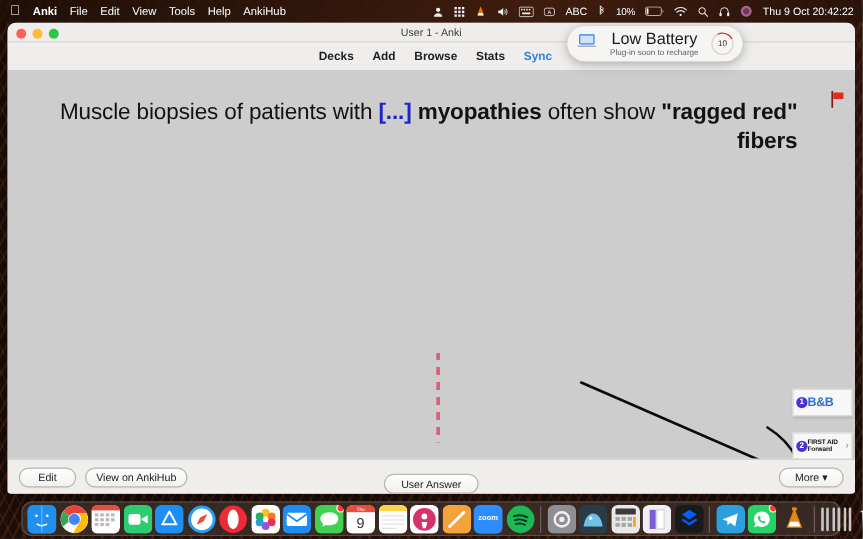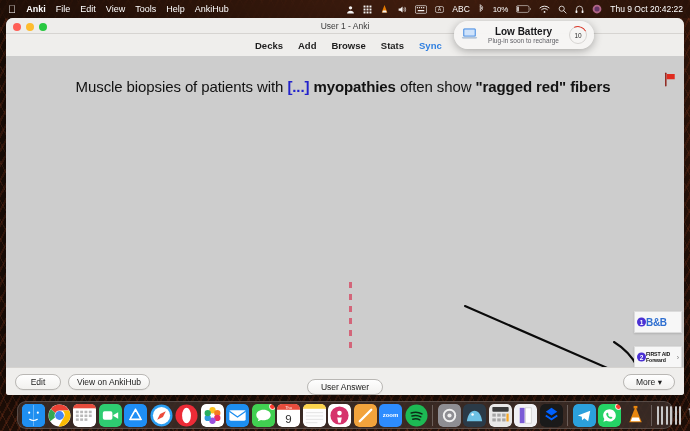--- a/index.html
+++ b/index.html
@@ -69,22 +69,22 @@
   }
   #anki-tabs .tab { cursor:pointer; }
   #anki-tabs .tab.sync { color:#2f7fe0; }
 
   
   #card-area {
     position:absolute; top:38px; left:0; right:0; bottom:28px;
     background:#cdcdcd; overflow:hidden;
   }
   #card-text {
-    position:absolute; top:22px; left:0; right:4px; text-align:center;
-    font-size:15px; color:#121212; letter-spacing:-.1px;
+    position:absolute; top:22px; left:0; right:16px; text-align:right;
+    font-size:18px; color:#121212; letter-spacing:-.1px;
     padding:0 30px; line-height:1.25;
   }
   #card-text b { font-weight:bold; }
   #card-text .cloze { color:#2222cc; font-weight:bold; }
 
   
   #flag-icon { position:absolute; right:6px; top:16px; }
 
   
   #red-trail {
@@ -182,21 +182,21 @@
   }
 
   
   #notif {
     position:absolute; right:96px; top:21px; width:140px; height:28px;
     background:rgba(246,245,244,.94); border-radius:14px;
     box-shadow:0 2px 9px rgba(0,0,0,.3);
     display:flex; align-items:center; padding:0 7px; gap:6px; z-index:70;
   }
   #notif .n-txt { flex:1; text-align:center; line-height:1.15; }
-  #notif .n-title { font-size:10px; font-weight:bold; color:#17171a; }
+  #notif .n-title { font-size:13px; font-weight:normal; color:#17171a; }
   #notif .n-sub { font-size:6.5px; color:#5d5d63; }
   #notif .n-ring {
     width:18px; height:18px; border-radius:50%;
     border:1px solid #d6d4d2; position:relative;
     display:flex; align-items:center; justify-content:center;
     font-size:6.5px; color:#2b2b2b; font-weight:500;
   }
   #notif .n-ring::before {
     content:""; position:absolute; inset:-1px; border-radius:50%;
     border:1.4px solid transparent; border-top-color:#e0392b;

